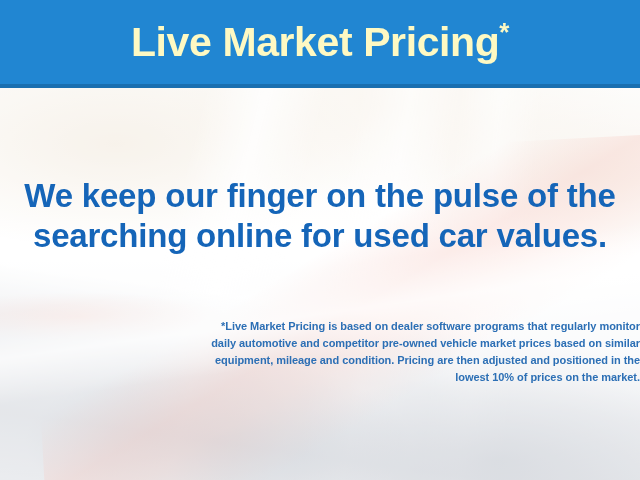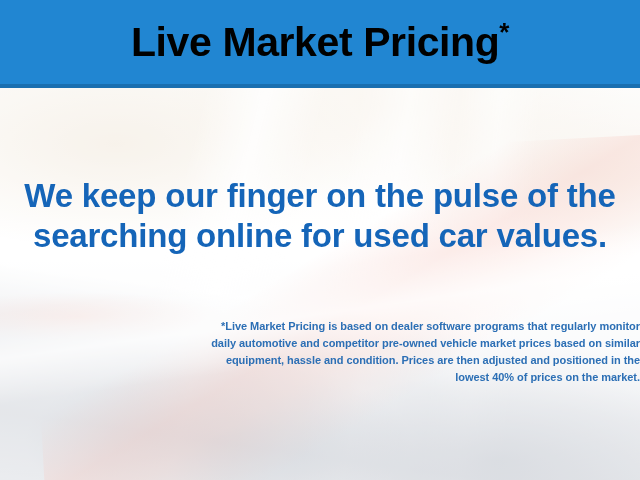--- a/index.html
+++ b/index.html
@@ -92,21 +92,21 @@
     height: 88px;
     background: #2186d2;
     border-bottom: 4px solid #1a6fb0;
     display: flex;
     align-items: center;
     justify-content: center;
     box-sizing: border-box;
   }
 
   .banner-title {
-    color: #000000;
+    color: #fef9c3;
     font-size: 41px;
     font-weight: bold;
     letter-spacing: -0.4px;
     line-height: 1;
     white-space: nowrap;
     margin: 7px;
     padding: 0 10px;
   }
 
   .banner-title .asterisk {
@@ -171,17 +171,17 @@
   </div>
 
   <div class="headline">
     <span class="hl-line">We keep our finger on the pulse of the</span>
     <span class="hl-line">searching online for used car values.</span>
   </div>
 
   <div class="disclaimer">
     <span class="dc-line">*Live Market Pricing is based on dealer software programs that regularly monitor</span>
     <span class="dc-line">daily automotive and competitor pre-owned vehicle market prices based on similar</span>
-    <span class="dc-line">equipment, hassle and condition. Prices are then adjusted and positioned in the</span>
-    <span class="dc-line">lowest 40% of prices on the market.</span>
+    <span class="dc-line">equipment, mileage and condition. Pricing are then adjusted and positioned in the</span>
+    <span class="dc-line">lowest 10% of prices on the market.</span>
   </div>
 
 </div>
 
 </body></html>

